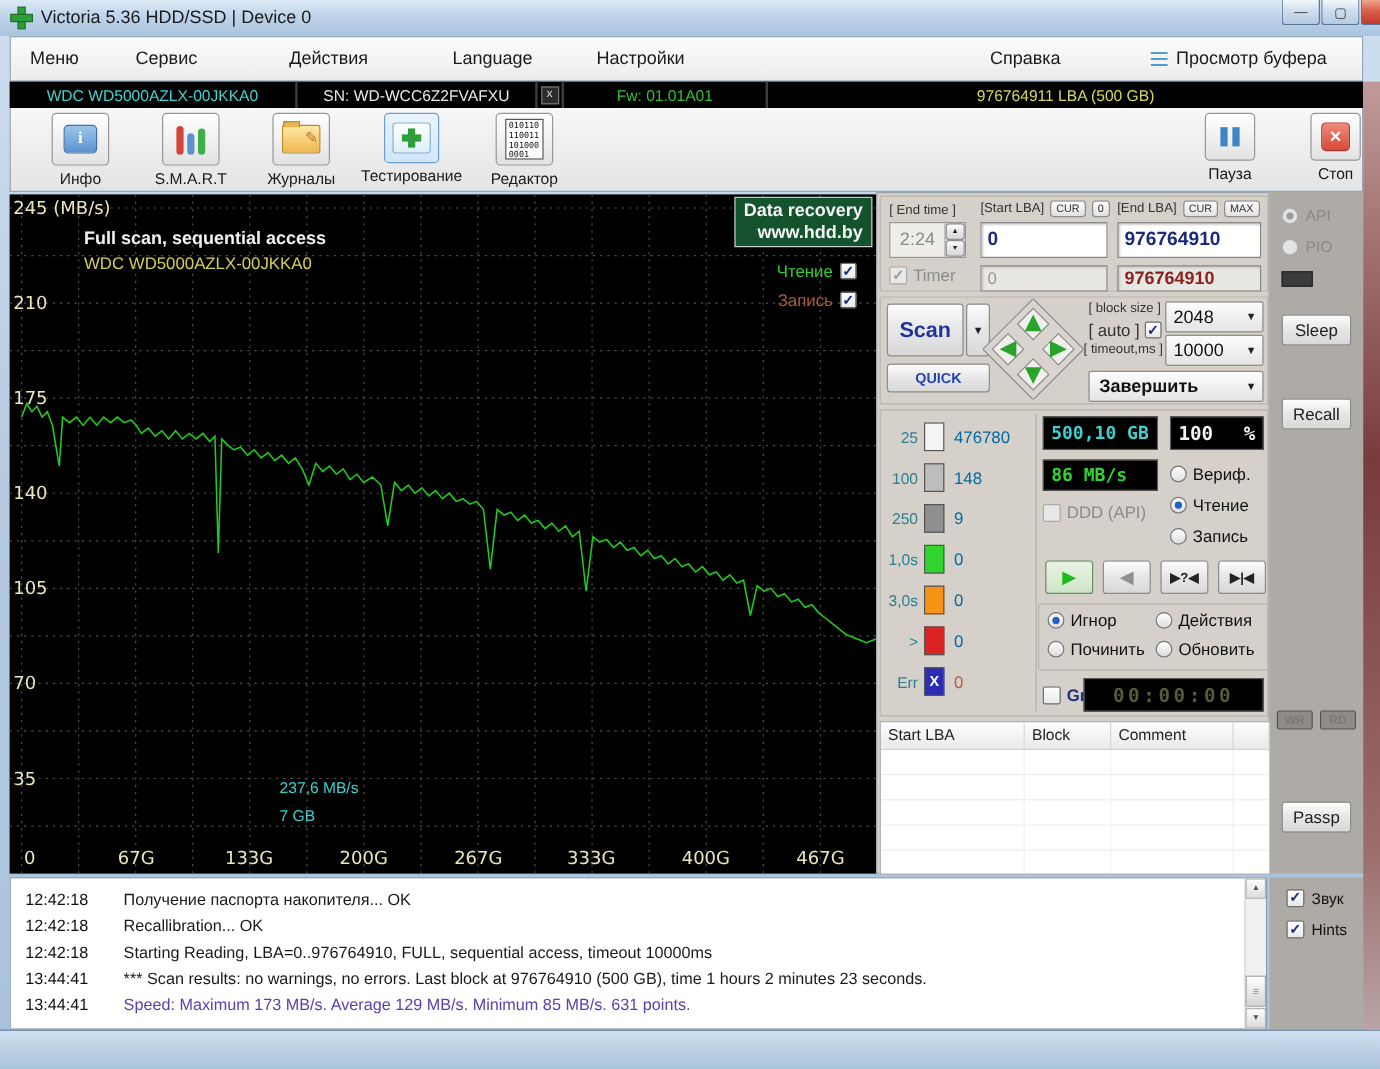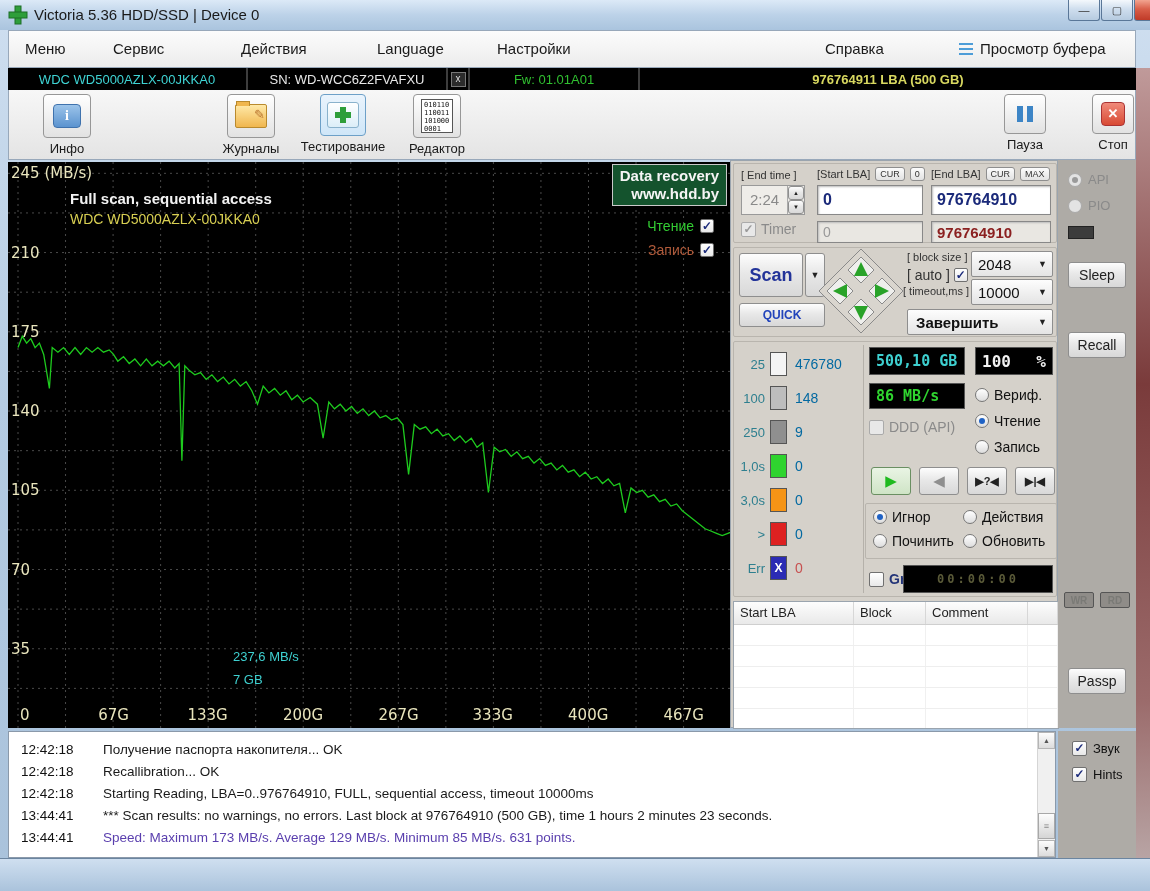--- a/index.html
+++ b/index.html
@@ -24,21 +24,21 @@
     background:repeating-linear-gradient(#4d9dd8 0 2px,transparent 2px 5px);}
   
   .devbar{position:absolute;left:8px;top:68px;width:1128px;height:22px;background:#000;display:flex;align-items:center;}
   .devseg{height:100%;display:flex;align-items:center;justify-content:center;font-size:13px;border-right:2px solid #3d3d3d;box-sizing:border-box;}
   .dev-model{width:240px;color:#3fd4d4;}
   .dev-serial{width:200px;color:#e8e8e8;}
   .dev-x{width:22px;border-right:2px solid #3d3d3d;}
   .dev-x span{display:inline-block;width:13px;height:13px;background:#2b2b2b;border:1px solid #777;color:#ddd;
     font-size:10px;line-height:12px;text-align:center;}
   .dev-fw{width:170px;color:#30c030;}
-  .dev-cap{flex:1;color:#d8d860;border-right:none;font-weight:bold;}
+  .dev-cap{flex:1;color:#d8d860;border-right:none;}
   
   .toolbar{position:absolute;left:8px;top:90px;width:1128px;height:70px;
     background:linear-gradient(#f7f7f7,#e4e4e4);border:1px solid #98a8ba;border-top:none;box-sizing:border-box;}
   .tbtn{position:absolute;top:4px;width:92px;text-align:center;}
   .tbtn .ic{width:46px;height:42px;margin:0 auto;border:1px solid #979797;border-radius:4px;
     background:linear-gradient(#ffffff,#e2e2e2);display:flex;align-items:center;justify-content:center;}
   .tbtn .ic.sel{background:linear-gradient(#eaf4fd,#cfe6f8);border-color:#6da0c8;}
   .tbtn .cap{font-size:13px;color:#1a1a1a;margin-top:3px;}
   .info-glyph{width:26px;height:22px;background:linear-gradient(#9cc4ea,#5b93cf);border:1px solid #3f72ad;border-radius:4px;
     color:#fff;font-weight:bold;font-size:14px;font-family:"Liberation Serif",serif;line-height:22px;}
@@ -185,20 +185,30 @@
     <div class="devseg dev-fw">Fw: 01.01A01</div>
     <div class="devseg dev-cap">976764911 LBA (500 GB)</div>
   </div>
 
   <div class="toolbar">
     <div class="tbtn" style="left:12px">
       <div class="ic">
           <div class="info-glyph">i</div>
         </div>
       <div class="cap">Инфо</div>
+    </div>
+    <div class="tbtn" style="left:104px">
+      <div class="ic">
+          <div class="smart-glyph">
+        <i style="height:24px;background:#d6453a"></i>
+            <i style="height:18px;background:#5b93cf"></i>
+            <i style="height:22px;background:#3fae4a"></i>
+      </div>
+        </div>
+      <div class="cap">S.M.A.R.T</div>
     </div>
     <div class="tbtn" style="left:196px">
       <div class="ic">
           <div class="folder-glyph">
             <span>✎</span>
           </div>
         </div>
       <div class="cap">Журналы</div>
     </div>
     <div class="tbtn" style="left:288px">
@@ -471,21 +481,21 @@
     </div>
     <div class="rrow" style="left:232px;top:372px">
       <span class="radio"></span>
       <span class="rlabel">Обновить</span>
     </div>
 
     <div class="rrow" style="left:138px;top:410px">
       <span class="cb off"></span>
       <span class="rlabel" style="font-weight:bold;color:#223377">Grid</span>
     </div>
-    <div class="lcd abs seg7" style="left:172px;top:404px;width:150px;height:28px;font-size:12px;justify-content:center">
+    <div class="lcd abs seg7" style="left:172px;top:404px;width:150px;height:28px;font-size:16px;justify-content:center">
         <span>00:00:00</span>
       </div>
 
     <div class="dtable">
       <div class="thead" id="defect-table-header">
           <div class="th c0">Start LBA</div>
           <div class="th c1">Block</div>
           <div class="th c2">Comment</div>
           <div class="th c3"></div>
         </div>

